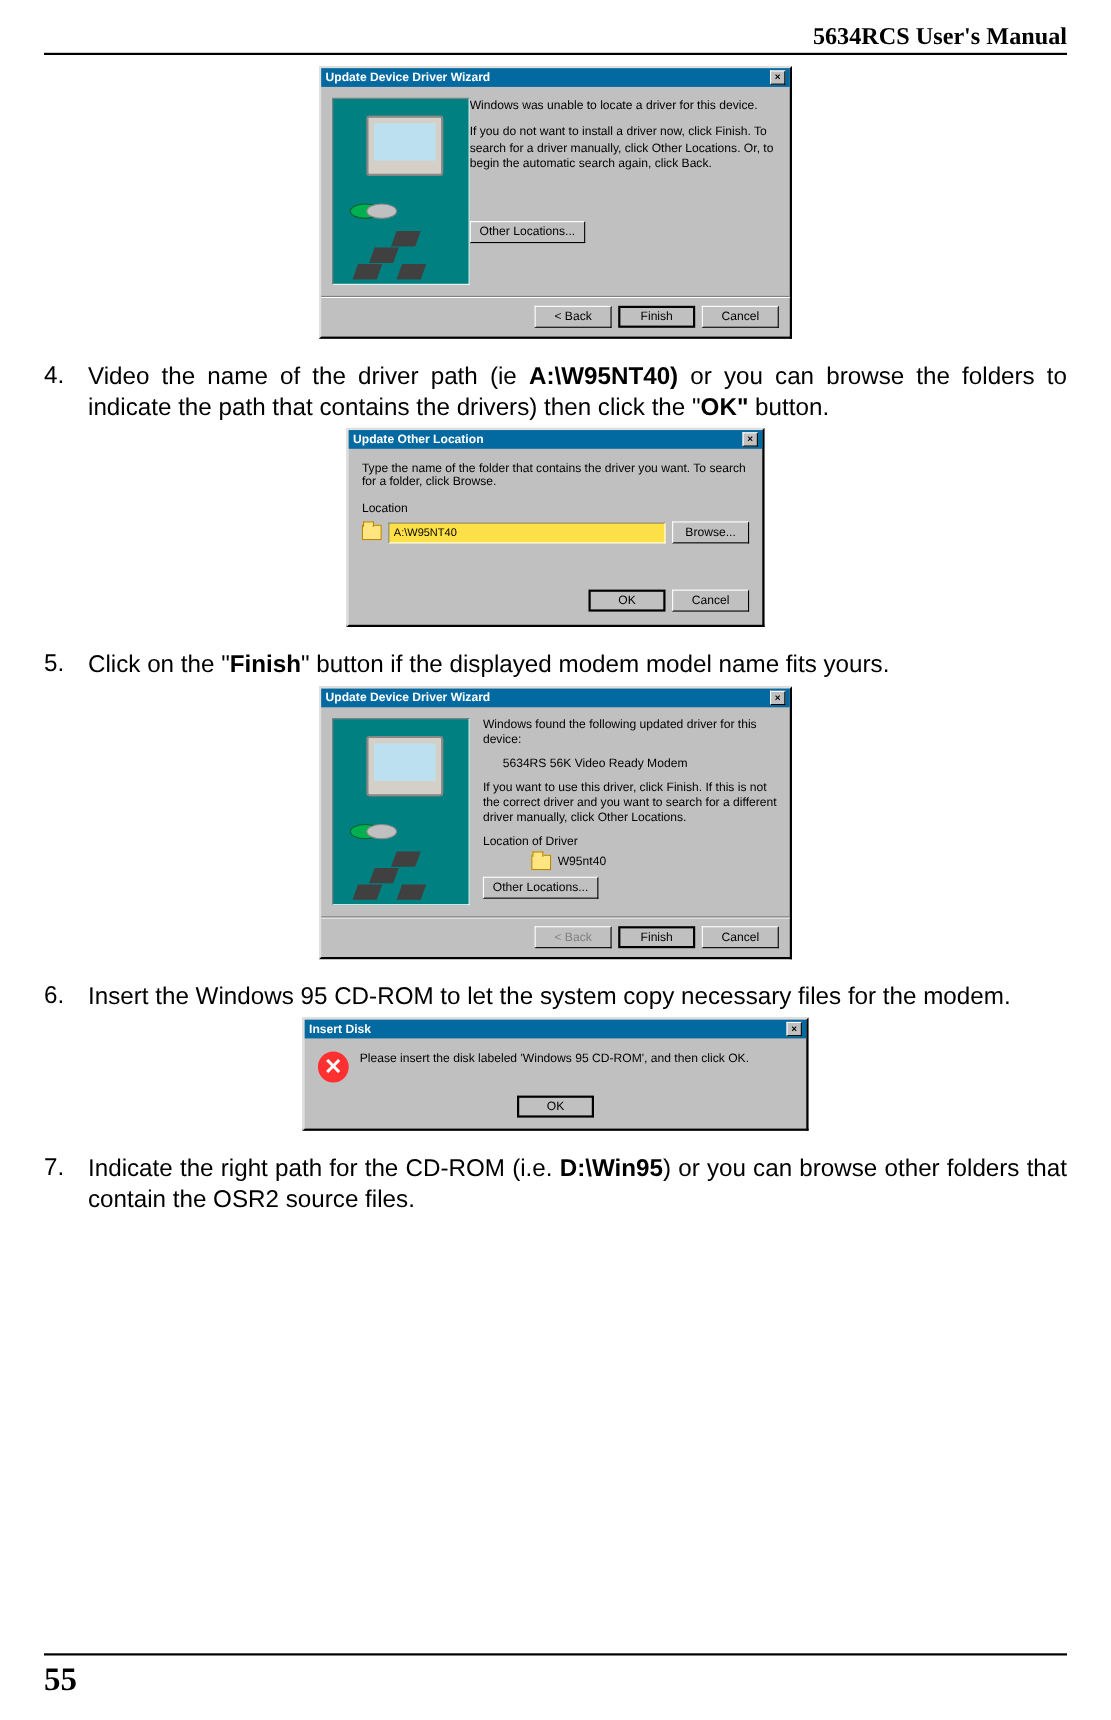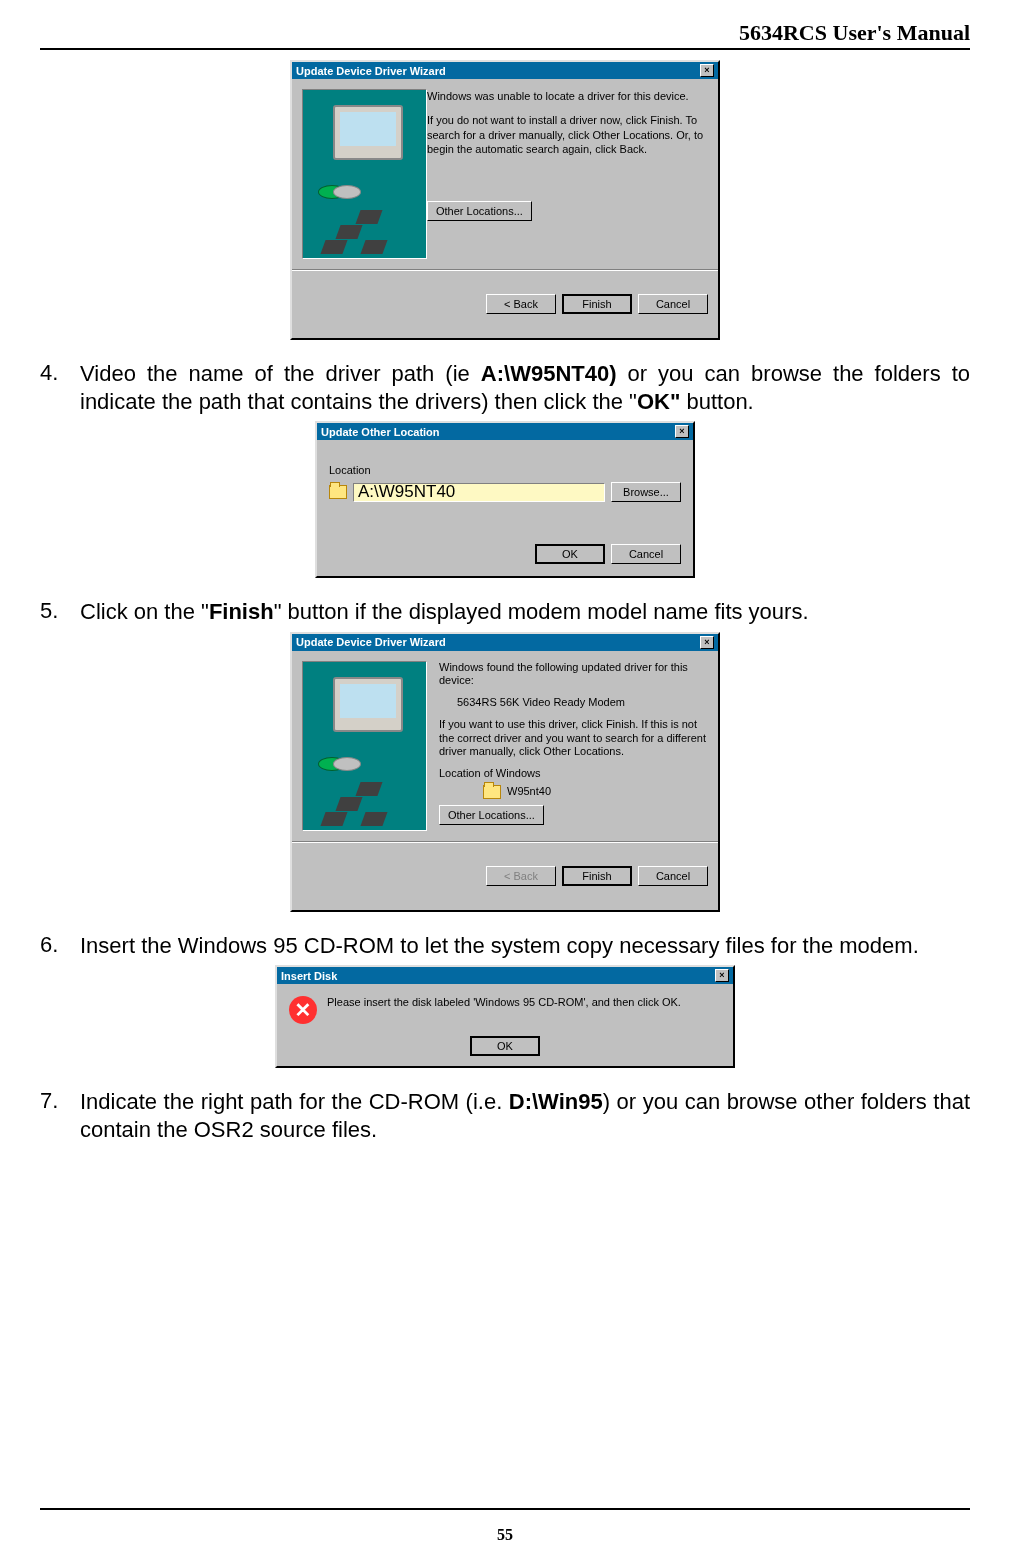--- a/index.html
+++ b/index.html
@@ -112,21 +112,21 @@
     .chip1 { top: 120px; left: 55px; }
     .chip2 { top: 135px; left: 35px; }
     .chip3 { top: 150px; left: 60px; }
     .chip4 { top: 150px; left: 20px; }
     .dlg1-text { flex: 1; font-size: 11px; line-height: 1.3; }
     .dlg1-text p { margin-bottom: 10px; }
     .dlg1-btnrow1 { margin-top: 48px; }
     .dlg1-footer {
       border-top: 1px solid #808080;
       box-shadow: inset 0 1px 0 #fff;
-      padding: 24px 10px;
+      padding: 8px 10px;
       display: flex;
       justify-content: flex-end;
       gap: 6px;
     }
     
     
     .dlg2 { width: 380px; }
     .dlg2-body { padding: 12px; font-size: 11px; }
     .dlg2-row { display: flex; align-items: center; gap: 6px; margin-top: 6px; }
     .folder-icon {
@@ -135,25 +135,25 @@
       border: 1px solid #b8860b;
       position: relative;
     }
     .folder-icon::before {
       content: ''; position: absolute;
       top: -4px; left: 0; width: 8px; height: 4px;
       background: #ffe680; border: 1px solid #b8860b; border-bottom: none;
     }
     .text-input {
       flex: 1;
-      background: #fef9c3;
+      background: #fde047;
       border: 1px solid;
       border-color: #808080 #fff #fff #808080;
       padding: 2px 4px;
-      font-size: 17px;
+      font-size: 10px;
       height: 19px;
     }
     .dlg2-footer { display: flex; justify-content: flex-end; gap: 6px; padding: 0 12px 12px 12px; margin-top: 30px;}
     
     
     .dlg3 { width: 430px; }
     .dlg3-body { display: flex; padding: 10px; gap: 12px; }
     .dlg3-text { flex: 1; font-size: 11px; line-height: 1.25; }
     .dlg3-text p { margin-bottom: 8px; }
     .dlg3-device { margin-left: 18px; margin-bottom: 6px;}
@@ -169,25 +169,25 @@
       text-align: center; line-height: 28px;
       flex-shrink: 0;
     }
     .dlg4-footer { display: flex; justify-content: center; padding: 0 0 10px 0; }
     
     .page-footer {
       position: absolute;
       bottom: 20px;
       left: 40px; right: 40px;
       border-top: 2.5px solid black;
-      text-align: center;
+      text-align: left;
       font-weight: bold;
-      font-size: 16px;
+      font-size: 30px;
       font-family: 'Times New Roman', serif;
-      padding-top: 16px;
+      padding-top: 5px;
     }
   </style>
 </head>
 <body>
 
 <div class="page">
   <div class="header">5634RCS User's Manual</div>
 
   <div class="centered">
     <div class="dialog dlg1">
@@ -228,20 +228,21 @@
     </div>
   </div>
 
   <div class="centered">
     <div class="dialog dlg2">
       <div class="titlebar">
         <span>Update Other Location</span>
         <span class="titlebar-x">×</span>
       </div>
       <div class="dlg2-body">
+        <div>Type the name of the folder that contains the driver you want. To search for a folder, click Browse.</div>
         <div style="margin-top:12px">Location</div>
         <div class="dlg2-row">
           <span class="folder-icon"></span>
           <input class="text-input" value="A:\W95NT40" style="">
           <span class="btn">Browse...</span>
         </div>
       </div>
       <div class="dlg2-footer">
         <span class="btn btn-default">OK</span>
         <span class="btn">Cancel</span>
@@ -269,21 +270,21 @@
             <div class="disc disc2"></div>
           <div class="chip chip1"></div>
             <div class="chip chip2"></div>
             <div class="chip chip3"></div>
             <div class="chip chip4"></div>
         </div>
         <div class="dlg3-text">
           <p>Windows found the following updated driver for this device:</p>
           <p class="dlg3-device">5634RS 56K Video Ready Modem</p>
           <p>If you want to use this driver, click Finish. If this is not the correct driver and you want to search for a different driver manually, click Other Locations.</p>
-          <div>Location of Windows</div>
+          <div>Location of Driver</div>
           <div class="dlg3-locrow">
             <span class="folder-icon"></span>
             <span>W95nt40</span>
           </div>
           <span class="btn" style="min-width:120px">Other Locations...</span>
         </div>
       </div>
       <div class="dlg1-footer">
         <span class="btn btn-disabled">&lt; Back</span>
         <span class="btn btn-default">Finish</span>

